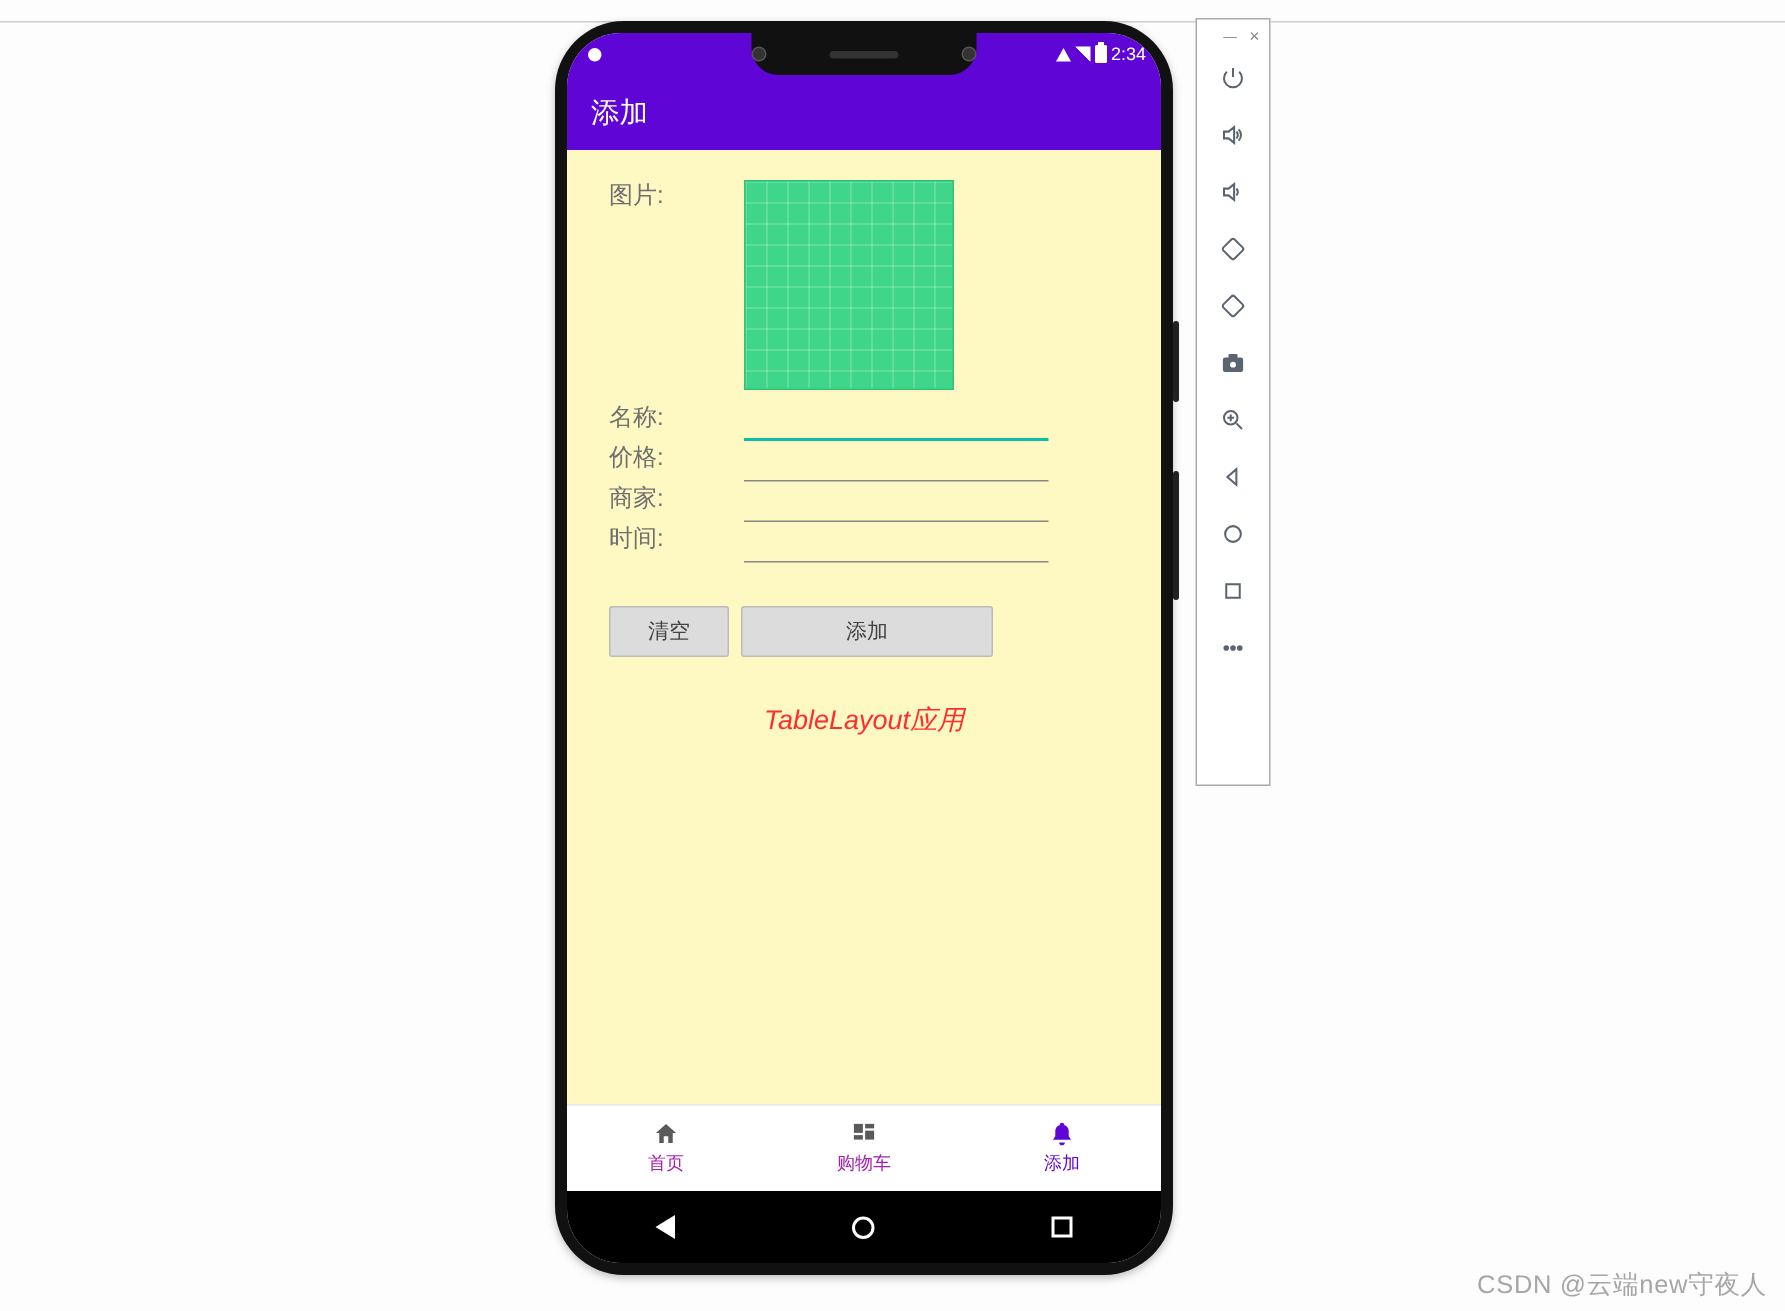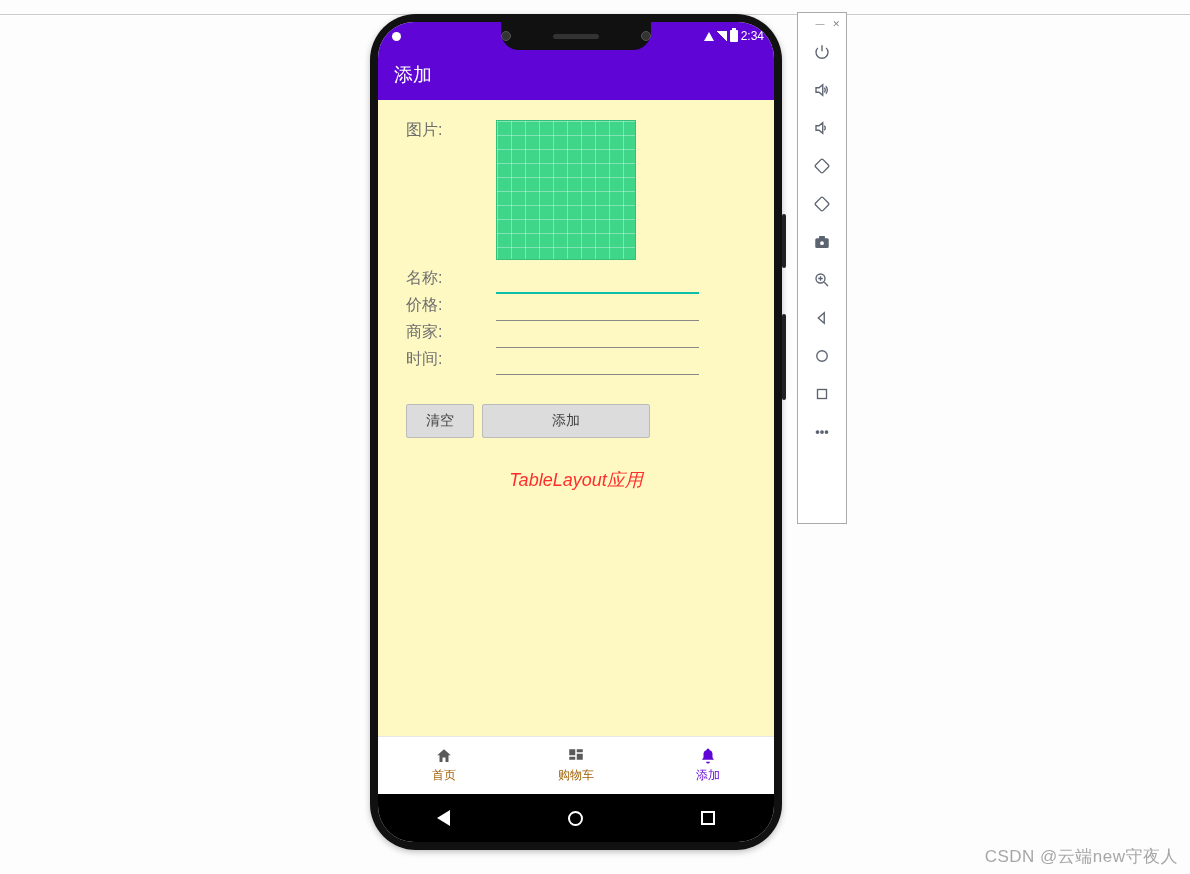--- a/index.html
+++ b/index.html
@@ -82,31 +82,31 @@
   }
   .underline { flex:0 0 140px; height: 26px; border:none; border-bottom:1px solid #888; background:transparent; outline:none; font-size:15px; padding:0 2px;}
   .underline.focus { border-bottom:2px solid #0bbfa8; }
 
   .btn-row { display:flex; gap:8px; margin:28px 0 0 0; }
   .btn {
     border:1px solid #bbb; background:#dcdcdc; color:#444; font-size:14px;
     height:34px; display:flex; align-items:center; justify-content:center;
     border-radius:2px; cursor:pointer;
   }
-  .btn.small { width: 68px; }
+  .btn.small { width: 80px; }
   .btn.big { width: 168px; }
   .callout { text-align:center; color:#ff2e2e; font-size:18px; margin-top: 30px; font-style: italic; }
 
   
   .bottom-nav {
     height: 58px; background:#fff; display:flex; border-top:1px solid #e8e8e8;
   }
   .nav-item {
     flex:1; display:flex; flex-direction:column; align-items:center; justify-content:center;
-    font-size:12px; color:#a16207; gap:2px; cursor:pointer;
+    font-size:12px; color:#a21caf; gap:2px; cursor:pointer;
   }
   .nav-item.active { color:#5f06d6; }
   .nav-icon { width:20px; height:18px; display:flex; align-items:center; justify-content:center; }
 
   .sys-nav {
     height: 48px; background:#000; display:flex; align-items:center; justify-content:space-around;
   }
   .back-tri { width:0;height:0;border-top:8px solid transparent;border-bottom:8px solid transparent;border-right:13px solid #fff;}
   .home-c { width:15px;height:15px;border:2px solid #fff;border-radius:50%;}
   .recent-sq { width:14px;height:14px;border:2px solid #fff;}

